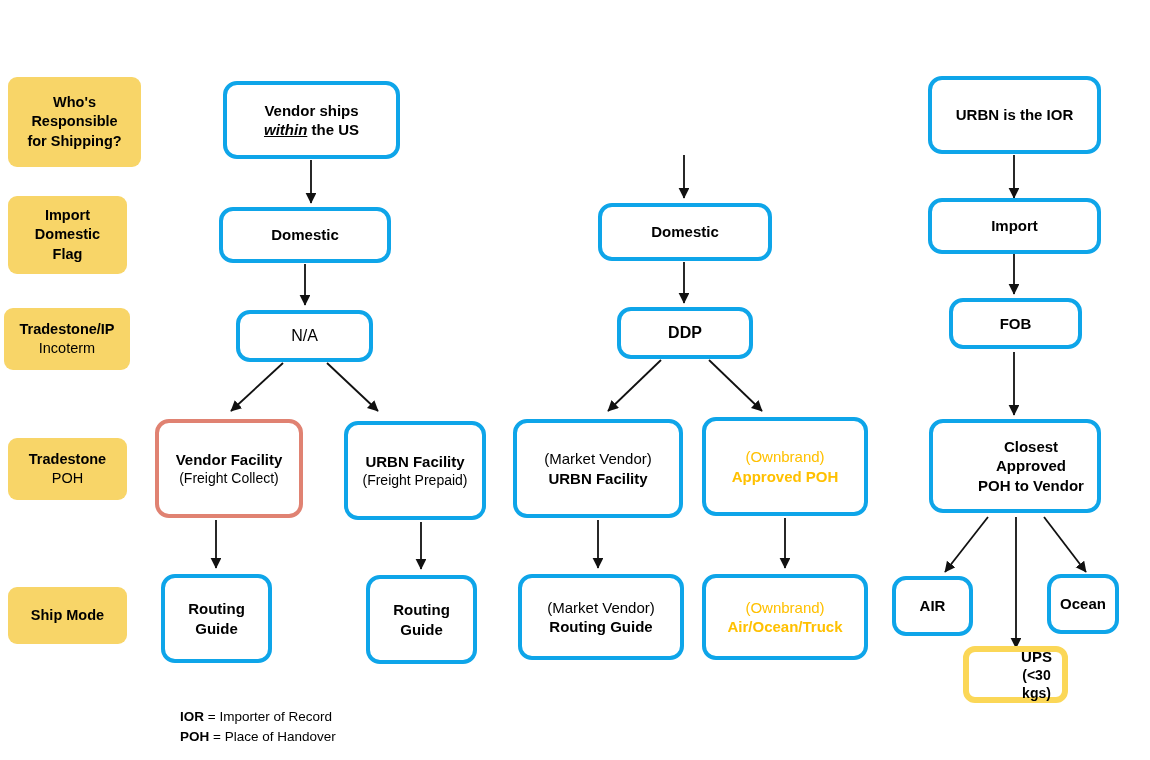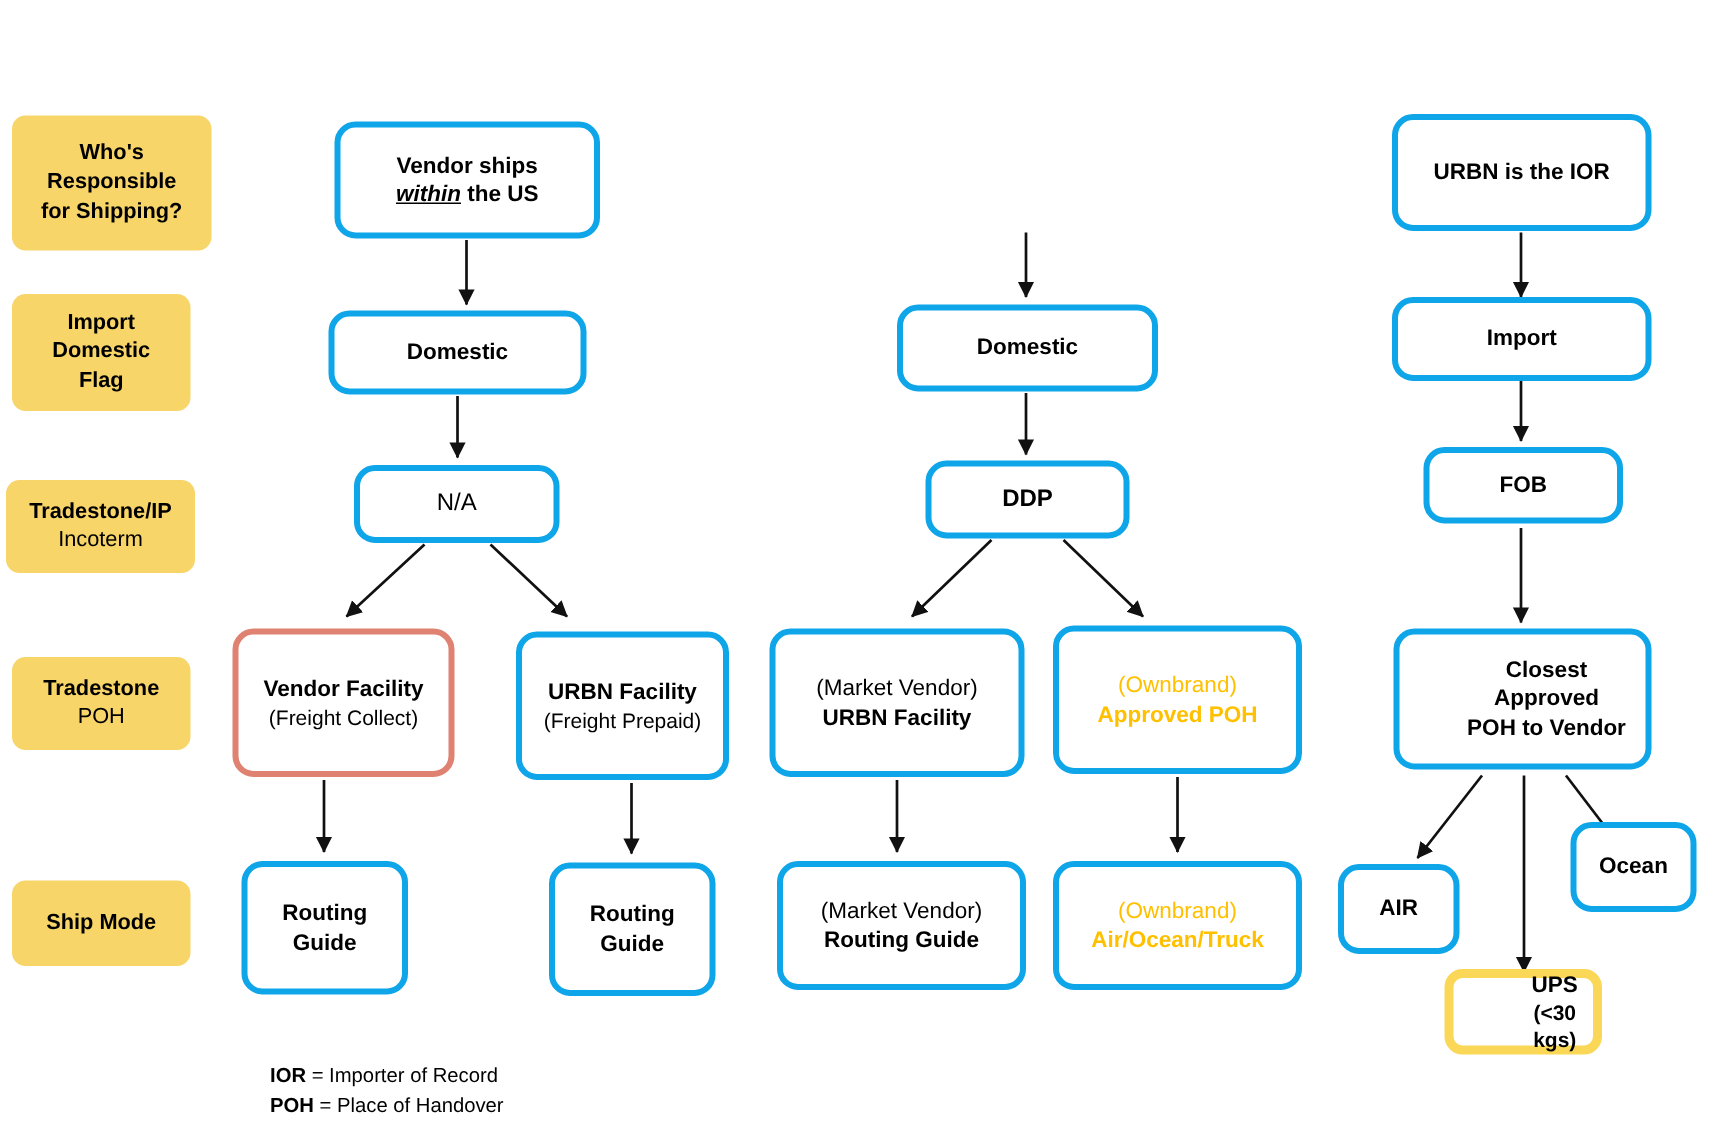--- a/index.html
+++ b/index.html
@@ -127,21 +127,21 @@
     <span class="l-strong">Responsible</span>
     <span class="l-strong">for Shipping?</span>
   </div>
 
   <div class="row-label" style="left:8px; top:196px; width:119px; height:78px;">
     <span class="l-strong">Import</span>
     <span class="l-strong">Domestic</span>
     <span class="l-strong">Flag</span>
   </div>
 
-  <div class="row-label" style="left:4px; top:320px; width:126px; height:62px;">
+  <div class="row-label" style="left:4px; top:308px; width:126px; height:62px;">
     <span class="l-strong">Tradestone/IP</span>
     <span class="l-reg">Incoterm</span>
   </div>
 
   <div class="row-label" style="left:8px; top:438px; width:119px; height:62px;">
     <span class="l-strong">Tradestone</span>
     <span class="l-reg">POH</span>
   </div>
 
   <div class="row-label" style="left:8px; top:587px; width:119px; height:57px;">
@@ -231,21 +231,21 @@
 
   <div class="node f15" style="left:892px; top:576px; width:81px; height:60px;">
     <span class="t-bold">AIR</span>
   </div>
 
   <div class="node lite f15" style="left:963px; top:646px; width:105px; height:57px;padding-left:48px;">
     <span class="t-bold">UPS</span>
     <span class="t-bold f14">(&lt;30 kgs)</span>
   </div>
 
-  <div class="node f15" style="left:1047px; top:548px; width:84px; height:60px;">
+  <div class="node f15" style="left:1047px; top:574px; width:72px; height:60px;">
     <span class="t-bold">Ocean</span>
   </div>
 
   <div class="legend" style="left:164px; top:707px;">
     <div><span class="abbr">IOR</span><span> = </span><span>Importer of Record</span></div>
     <div><span class="abbr">POH</span><span> = </span><span>Place of Handover</span></div>
   </div>
 
 </div>
 

